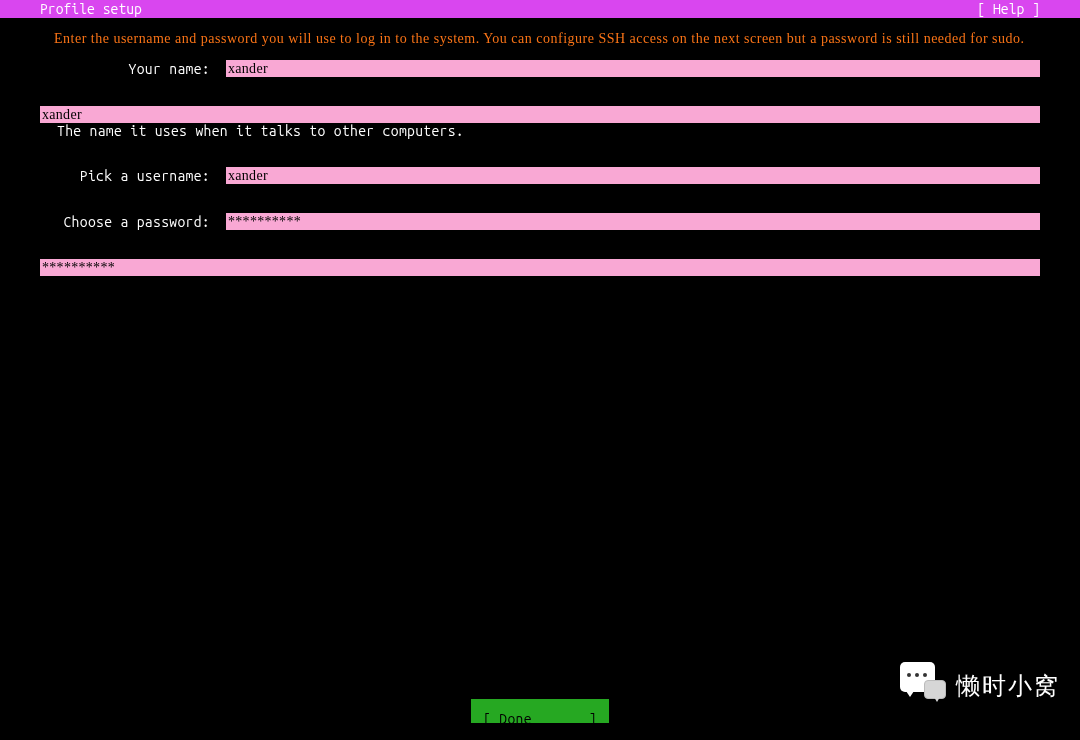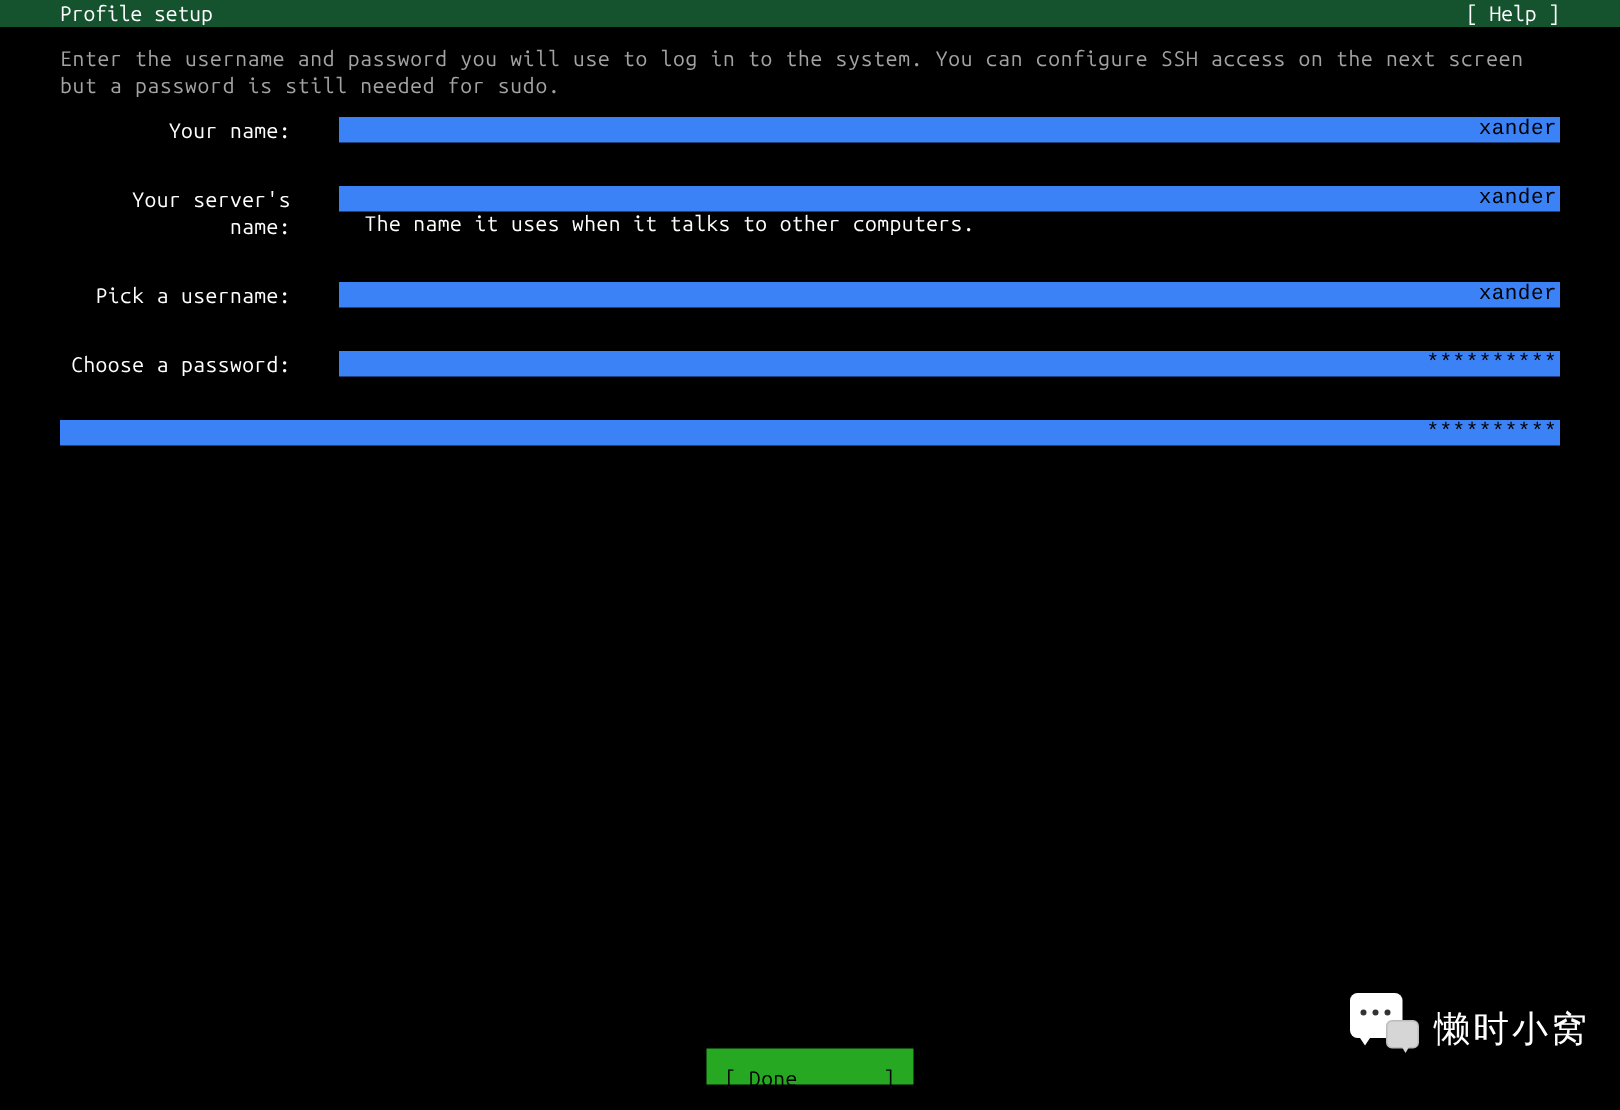--- a/index.html
+++ b/index.html
@@ -11,77 +11,77 @@
       width: 1080px;
       height: 740px;
       background: #000000;
       font-family: "Ubuntu Mono", "DejaVu Sans Mono", "Courier New", monospace;
       font-size: 14px;
       color: #ffffff;
       overflow: hidden;
       position: relative;
     }
     .header-bar {
-      background: #14532d;
+      background: #d946ef;
       height: 18px;
       display: flex;
       justify-content: space-between;
       align-items: center;
       padding: 0 40px 0 40px;
       color: #ffffff;
       font-size: 14px;
     }
     .header-title {
       white-space: pre;
     }
     .header-help {
       white-space: pre;
     }
     .instructions {
-      padding: 12px 40px 0 40px;
-      color: #a3a3a3;
+      padding: 12px 40px 0 54px;
+      color: #f97316;
       font-size: 14px;
       line-height: 1.3;
       letter-spacing: 0.5px;
+      font-family: Liberation Serif, serif;
     }
     .form-area {
       padding: 12px 40px 0 40px;
     }
     .form-row {
       display: flex;
       align-items: flex-start;
       margin-bottom: 28px;
     }
     .form-label-col {
       width: 186px;
       flex-shrink: 0;
       text-align: right;
-      padding-right: 32px;
+      padding-right: 16px;
       color: #ffffff;
       font-size: 14px;
       line-height: 18px;
       letter-spacing: 0.3px;
     }
     .form-input-col {
       flex: 1;
       display: flex;
       flex-direction: column;
     }
     .text-input {
-      background: #3b82f6;
+      background: #f9a8d4;
       color: #000000;
       height: 17px;
       border: none;
-      font-family: Liberation Mono, monospace;
+      font-family: Liberation Serif, serif;
       font-size: 14px;
       padding: 0 2px;
       width: 100%;
       letter-spacing: 0.3px;
       line-height: 17px;
-      text-align: right;
     }
     .form-hint {
       color: #ffffff;
       font-size: 14px;
       margin-top: 0px;
       letter-spacing: 0.3px;
       margin-left: 17px;
     }
     .footer {
       position: absolute;
@@ -192,21 +192,20 @@
 <div class="form-area">
 
   <div class="form-row">
     <div class="form-label-col">Your name:</div>
     <div class="form-input-col">
       <div class="text-input">xander</div>
     </div>
   </div>
 
   <div class="form-row">
-    <div class="form-label-col">Your server's name:</div>
     <div class="form-input-col">
       <div class="text-input">xander</div>
       <div class="form-hint">The name it uses when it talks to other computers.</div>
     </div>
   </div>
 
   <div class="form-row">
     <div class="form-label-col">Pick a username:</div>
     <div class="form-input-col">
       <div class="text-input">xander</div>

